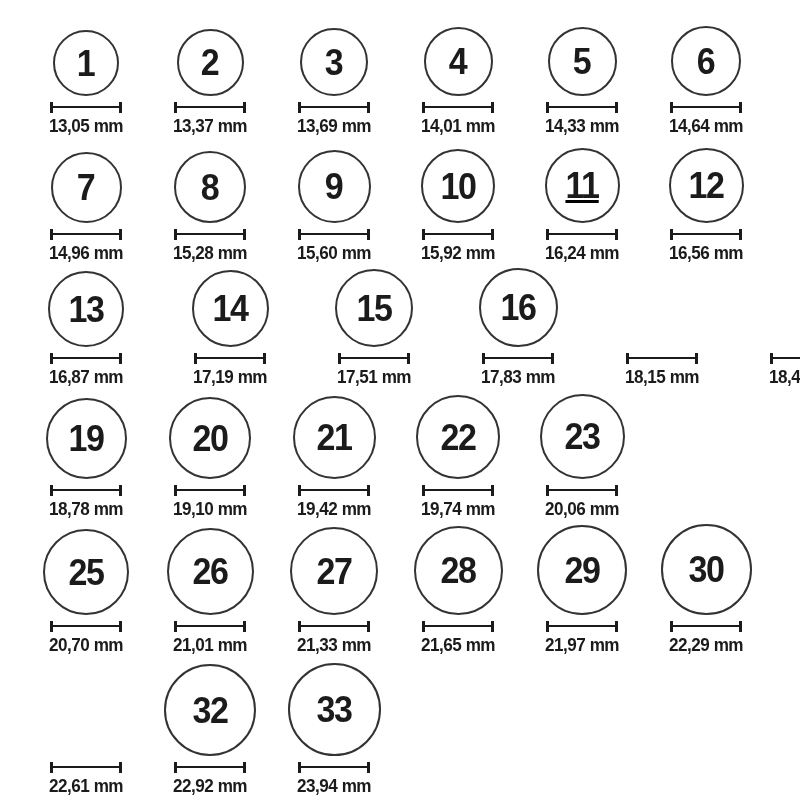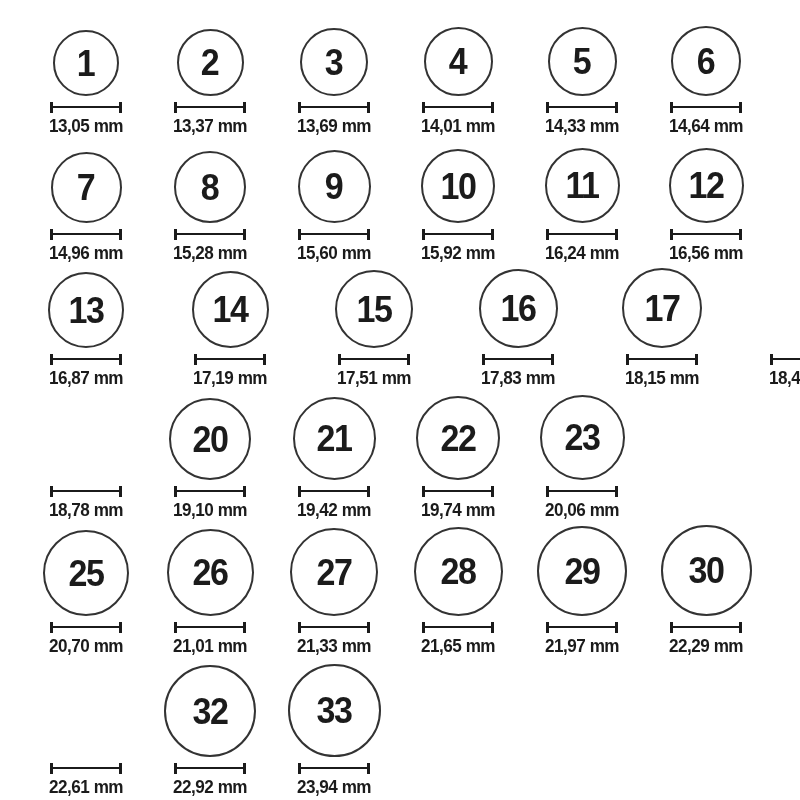--- a/index.html
+++ b/index.html
@@ -151,21 +151,21 @@
     <div class="label">15,60 mm</div>
   </div>
       <div class="cell">
     <div class="circle" style="width: 74px; height: 74px;">
       <span class="num">10</span>
     </div>
     <div class="measure"></div>
     <div class="label">15,92 mm</div>
   </div>
       <div class="cell">
-    <div class="circle" style="width: 75px; height: 75px;">
+    <div class="circle" style="width: 75px; height: 75px; text-decoration: underline;">
       <span class="num">11</span>
     </div>
     <div class="measure"></div>
     <div class="label">16,24 mm</div>
   </div>
       <div class="cell">
     <div class="circle" style="width: 75px; height: 75px;">
       <span class="num">12</span>
     </div>
     <div class="measure"></div>
@@ -195,33 +195,33 @@
     <div class="label">17,51 mm</div>
   </div>
       <div class="cell">
     <div class="circle" style="width: 79px; height: 79px;">
       <span class="num">16</span>
     </div>
     <div class="measure"></div>
     <div class="label">17,83 mm</div>
   </div>
       <div class="cell">
-    <div class="circle" style="width: 80px; height: 80px;">
-      <span class="num">17</span>
-    </div>
     <div class="measure"></div>
     <div class="label">18,15 mm</div>
   </div>
       <div class="cell">
     <div class="measure"></div>
     <div class="label">18,47 mm</div>
   </div>
     </div>
     <div class="row">
       <div class="cell">
+    <div class="circle" style="width: 81px; height: 81px;">
+      <span class="num">19</span>
+    </div>
     <div class="measure"></div>
     <div class="label">18,78 mm</div>
   </div>
       <div class="cell">
     <div class="circle" style="width: 82px; height: 82px;">
       <span class="num">20</span>
     </div>
     <div class="measure"></div>
     <div class="label">19,10 mm</div>
   </div>

